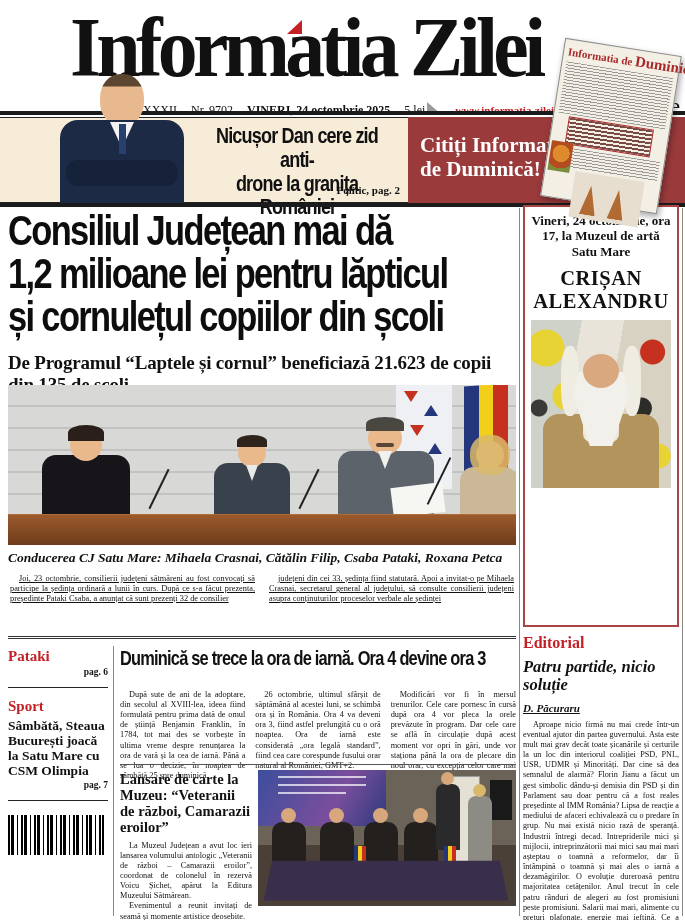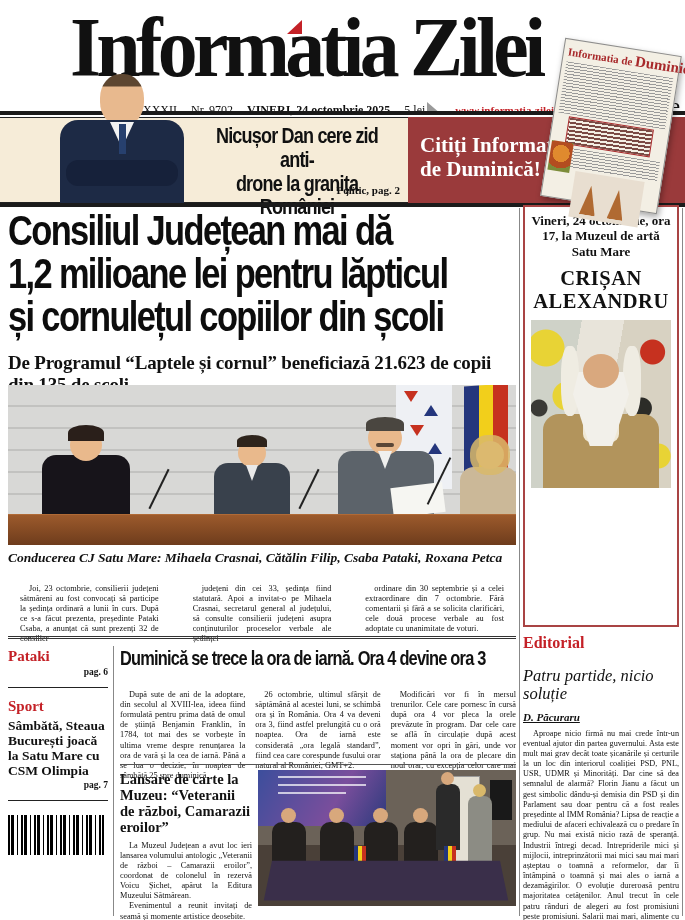--- a/index.html
+++ b/index.html
@@ -78,21 +78,21 @@
   .pers{position:absolute;bottom:28px;}
   .pers .torso{border-radius:14px 14px 0 0;}
   .pers .head{position:absolute;border-radius:50%;background:#e9b98c;}
   .mic{position:absolute;width:2px;height:44px;background:#222;transform:rotate(26deg);}
   .micbase{position:absolute;bottom:10px;width:56px;height:12px;background:#2c3a44;border-radius:3px;}
   .paper{position:absolute;background:#f6f6f2;transform:rotate(-7deg);}
 
   .caption1{left:8px;top:550px;width:508px;font-weight:bold;font-style:italic;font-size:13.5px;}
   .cols4{left:8px;top:572px;width:508px;display:flex;gap:10px;}
   .cols4 .c{flex:1;font-size:8.3px;line-height:1.2;text-align:justify;}
-  .cols4 .c p{margin:12px;text-indent:9px;}
+  .cols4 .c p{margin:2px;text-indent:9px;text-decoration:underline;}
   .cont{font-weight:bold;text-align:right;font-size:9.5px;margin-top:2px;}
   .dbl-rule{left:8px;top:636px;width:508px;height:3px;border-top:1px solid #333;border-bottom:1px solid #333;box-sizing:border-box;}
 
   
   .expo{left:523px;top:205px;width:156px;height:422px;border:2px solid #a94444;box-sizing:border-box;
         padding:6px 5px;text-align:center;background:#fff;}
   .expo .intro{font-weight:bold;font-size:13px;line-height:1.18;}
   .expo .title{font-weight:bold;font-size:20.5px;line-height:1.1;margin-top:8px;letter-spacing:0.5px;}
   .painter{position:relative;width:140px;height:168px;margin:8px auto 6px;overflow:hidden;
         background:linear-gradient(100deg,#cfd2c8 0 30%,#e8e4da 30% 55%,#d8d2c2 55%);}
@@ -109,21 +109,21 @@
   .painter .beard{position:absolute;top:52px;left:42px;width:56px;height:74px;background:#f2f0ea;
         clip-path:polygon(10% 0,90% 0,100% 30%,70% 100%,30% 100%,0 30%);}
   .painter .face{position:absolute;top:34px;left:52px;width:36px;height:34px;border-radius:50%;background:#d9a87e;}
   .painter .hairL{position:absolute;top:26px;left:30px;width:18px;height:70px;background:#efece2;border-radius:40%;}
   .painter .hairR{position:absolute;top:26px;left:92px;width:18px;height:70px;background:#efece2;border-radius:40%;}
   .painter .cane{position:absolute;top:56px;left:96px;width:7px;height:80px;background:#4a3524;transform:rotate(8deg);}
   .expo .caption{font-weight:bold;font-style:italic;font-size:11.5px;line-height:1.2;}
 
   .editorial{left:523px;top:634px;width:156px;}
   .ed-label{color:#c42127;font-weight:bold;font-size:16px;}
-  .ed-title{font-weight:normal;font-style:italic;font-size:16.5px;line-height:1.08;margin-top:15px;}
+  .ed-title{font-weight:bold;font-style:italic;font-size:16.5px;line-height:1.08;margin-top:6px;}
   .ed-author{font-weight:bold;font-style:italic;font-size:11px;text-decoration:underline;margin:8px 0 6px;}
   .ed-body{font-size:8.2px;line-height:1.24;text-align:justify;}
   .ed-body p{margin:0;text-indent:10px;}
 
   
   .rail{left:8px;top:648px;width:100px;}
   .rail .slabel{color:#c42127;font-weight:bold;font-size:15px;}
   .rail .stitle{font-weight:bold;font-size:13.5px;line-height:1.1;margin-top:4px;}
   .rail .spage{font-weight:bold;font-size:9.5px;text-align:right;margin-top:2px;}
   .rail hr{border:none;border-top:1.5px solid #222;margin:10px 0;}
@@ -270,23 +270,20 @@
 
   <div class="abs caption1">Conducerea CJ Satu Mare: Mihaela Crasnai, Cătălin Filip, Csaba Pataki, Roxana Petca</div>
 
   <div class="abs cols4">
     <div class="c">
         <p>Joi, 23 octombrie, consilierii județeni sătmăreni au fost convocați să participe la ședința ordinară a lunii în curs. După ce s-a făcut prezenta, președinte Pataki Csaba, a anunțat că sunt prezenți 32 de consilier</p>
       </div>
     <div class="c">
         <p>județeni din cei 33, ședința fiind statutară. Apoi a invitat-o pe Mihaela Crasnai, secretarul general al județului, să consulte consilierii județeni asupra conținuturilor proceselor verbale ale ședinței</p>
       </div>
-    <div class="c">
-        <p>ordinare din 30 septembrie și a celei extraordinare din 7 octombrie. Fără comentarii și fără a se solicita clarificări, cele două procese verbale au fost adoptate cu unanimitate de voturi.</p>
-      </div>
   </div>
   <div class="abs dbl-rule"></div>
 
   <div class="abs expo">
     <div class="intro">Vineri, 24 octombrie, ora 17, la Muzeul de artă Satu Mare</div>
     <div class="title">
       <div>CRIȘAN</div>
       <div>ALEXANDRU</div>
     </div>
     <div class="painter">

